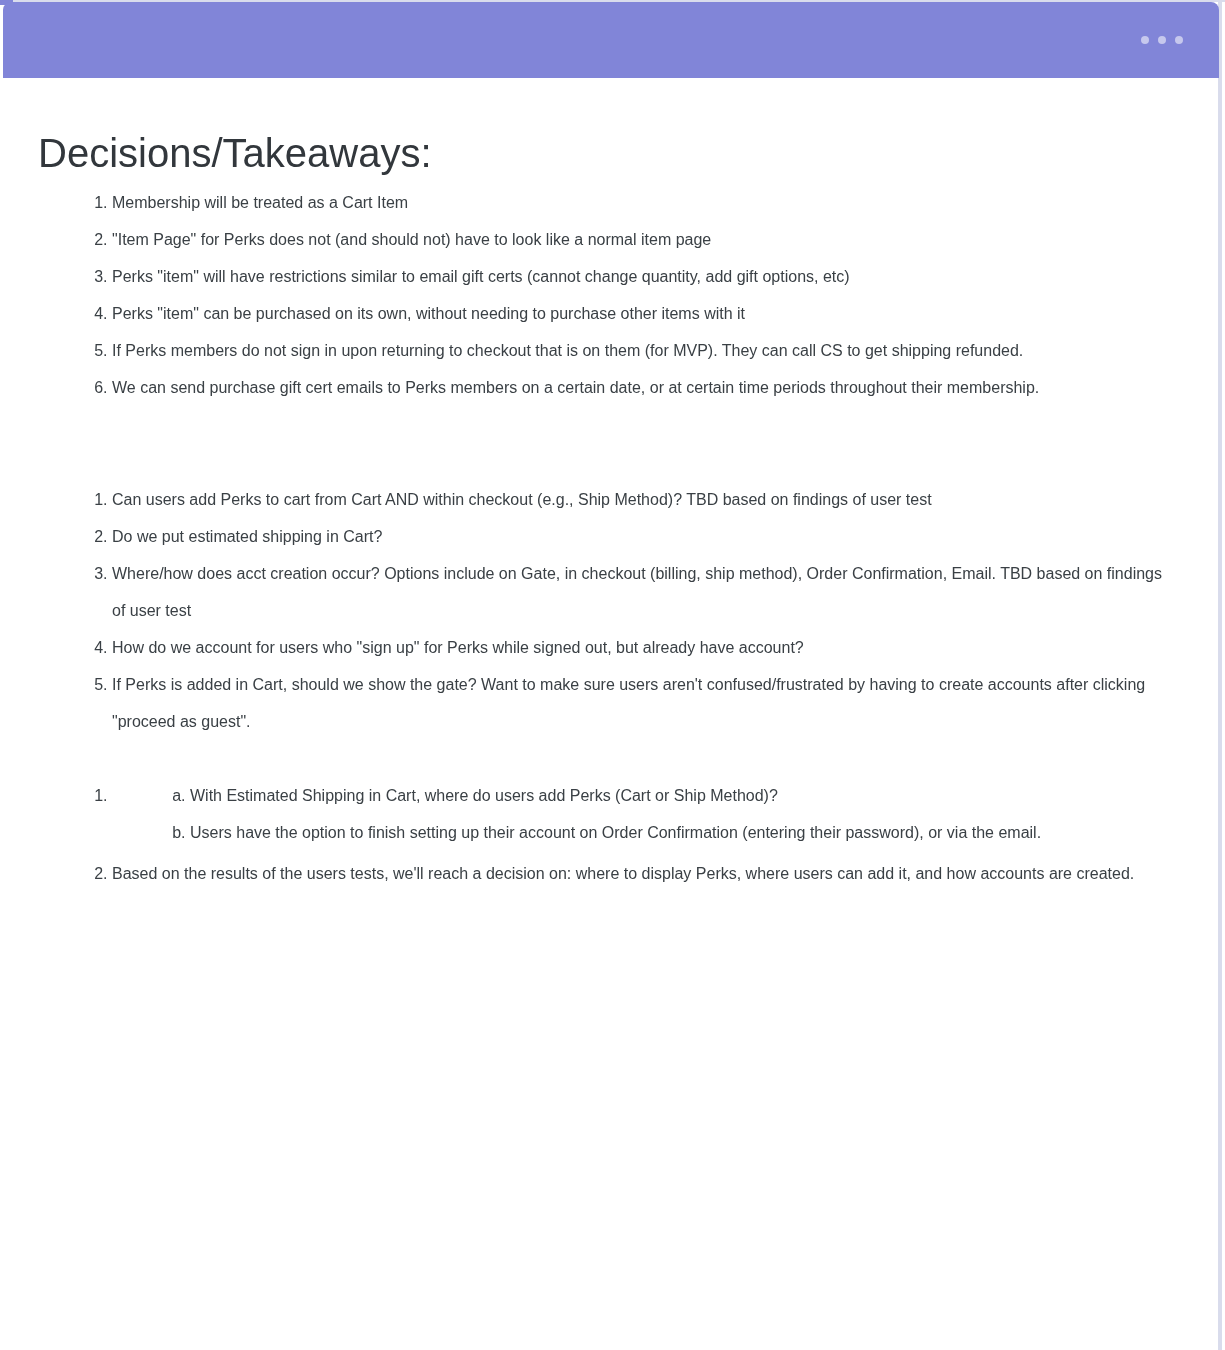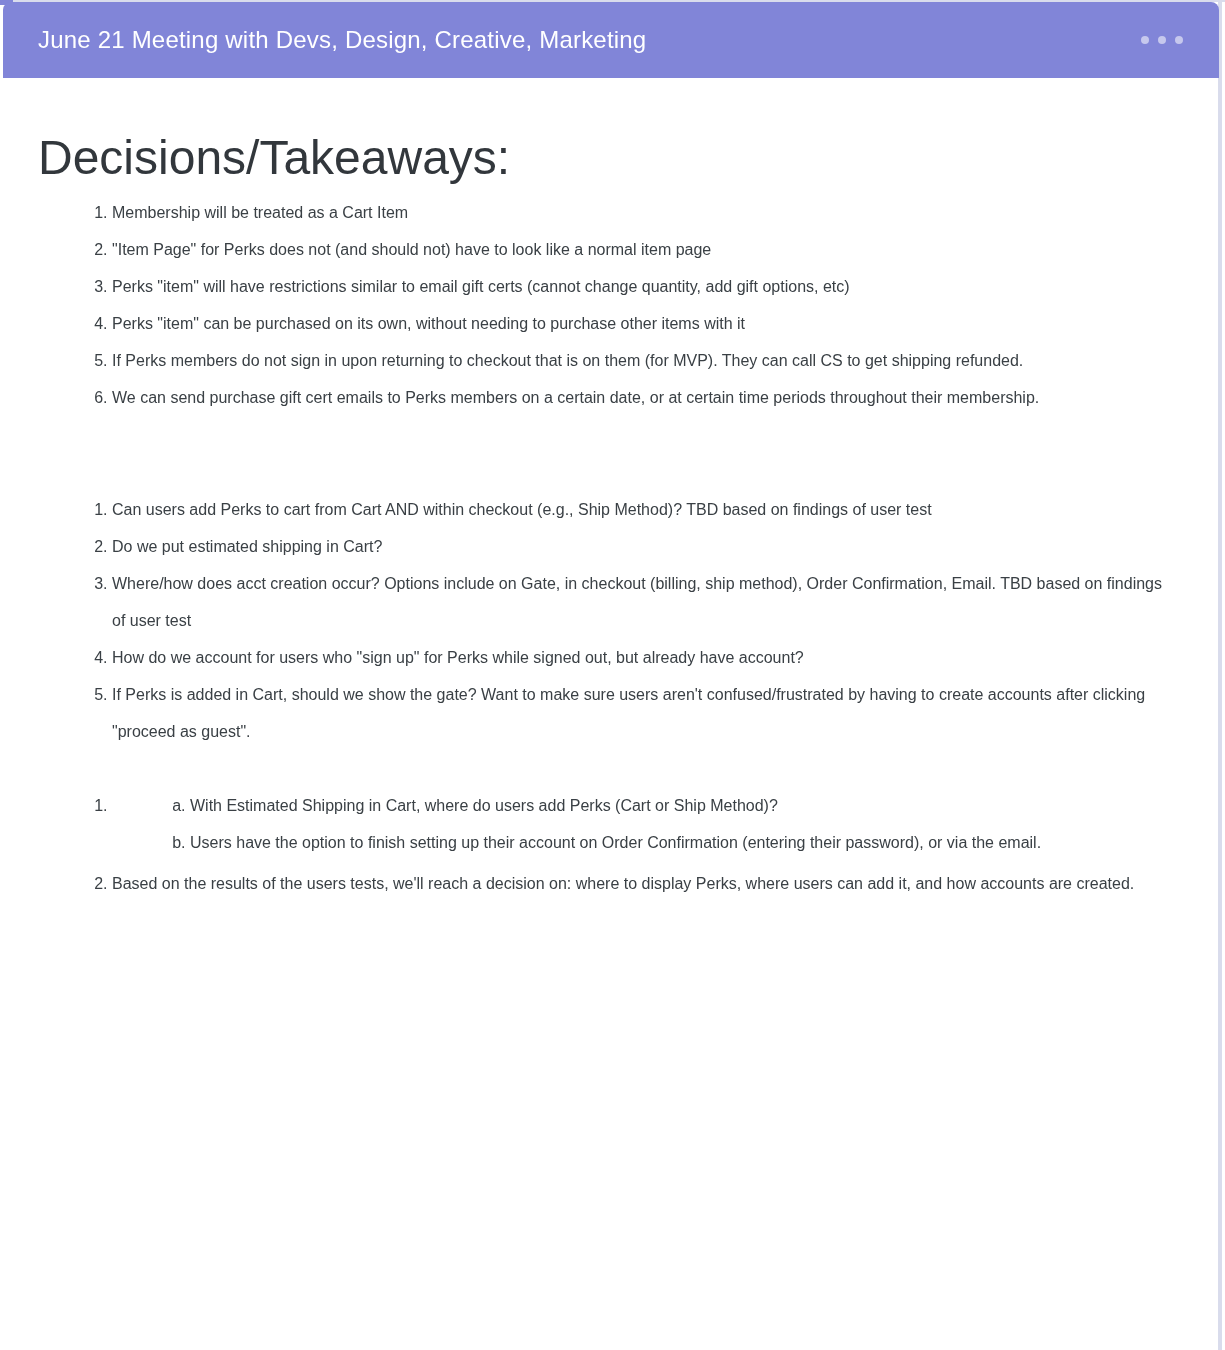--- a/index.html
+++ b/index.html
@@ -52,21 +52,21 @@
   }
   
   .note-body {
     position: absolute; top: 78px; left: 0; width: 1218px; height: 1272px;
     box-sizing: border-box;
     padding: 50px 42px 0 38px;
     background: #ffffff;
     overflow: hidden;
   }
   .doc-section h2 {
-    font-size: 48px;
+    font-size: 40px;
     font-weight: 400;
     line-height: 1.25;
     margin: 0 0 6px 0;
     color: #32373c;
   }
   .doc-section ol {
     margin: 0;
     padding-left: 74px;
     font-size: 16px;
     line-height: 37px;
@@ -80,21 +80,20 @@
   .section-gap-sm { margin-bottom: 37px; }
 </style>
 </head>
 <body>
 
 <div class="top-edge-line"></div>
 <div class="right-edge-line"></div>
 <div class="corner-fragment"></div>
 
 <div class="note-header">
-  <span class="note-title">June 21 Meeting with Devs, Design, Creative, Marketing</span>
   <button class="overflow-menu-button">
     <span class="ellipsis-icon">
       <span class="dot"></span>
       <span class="dot"></span>
       <span class="dot"></span>
     </span>
   </button>
 </div>
 
 <div class="note-body">

